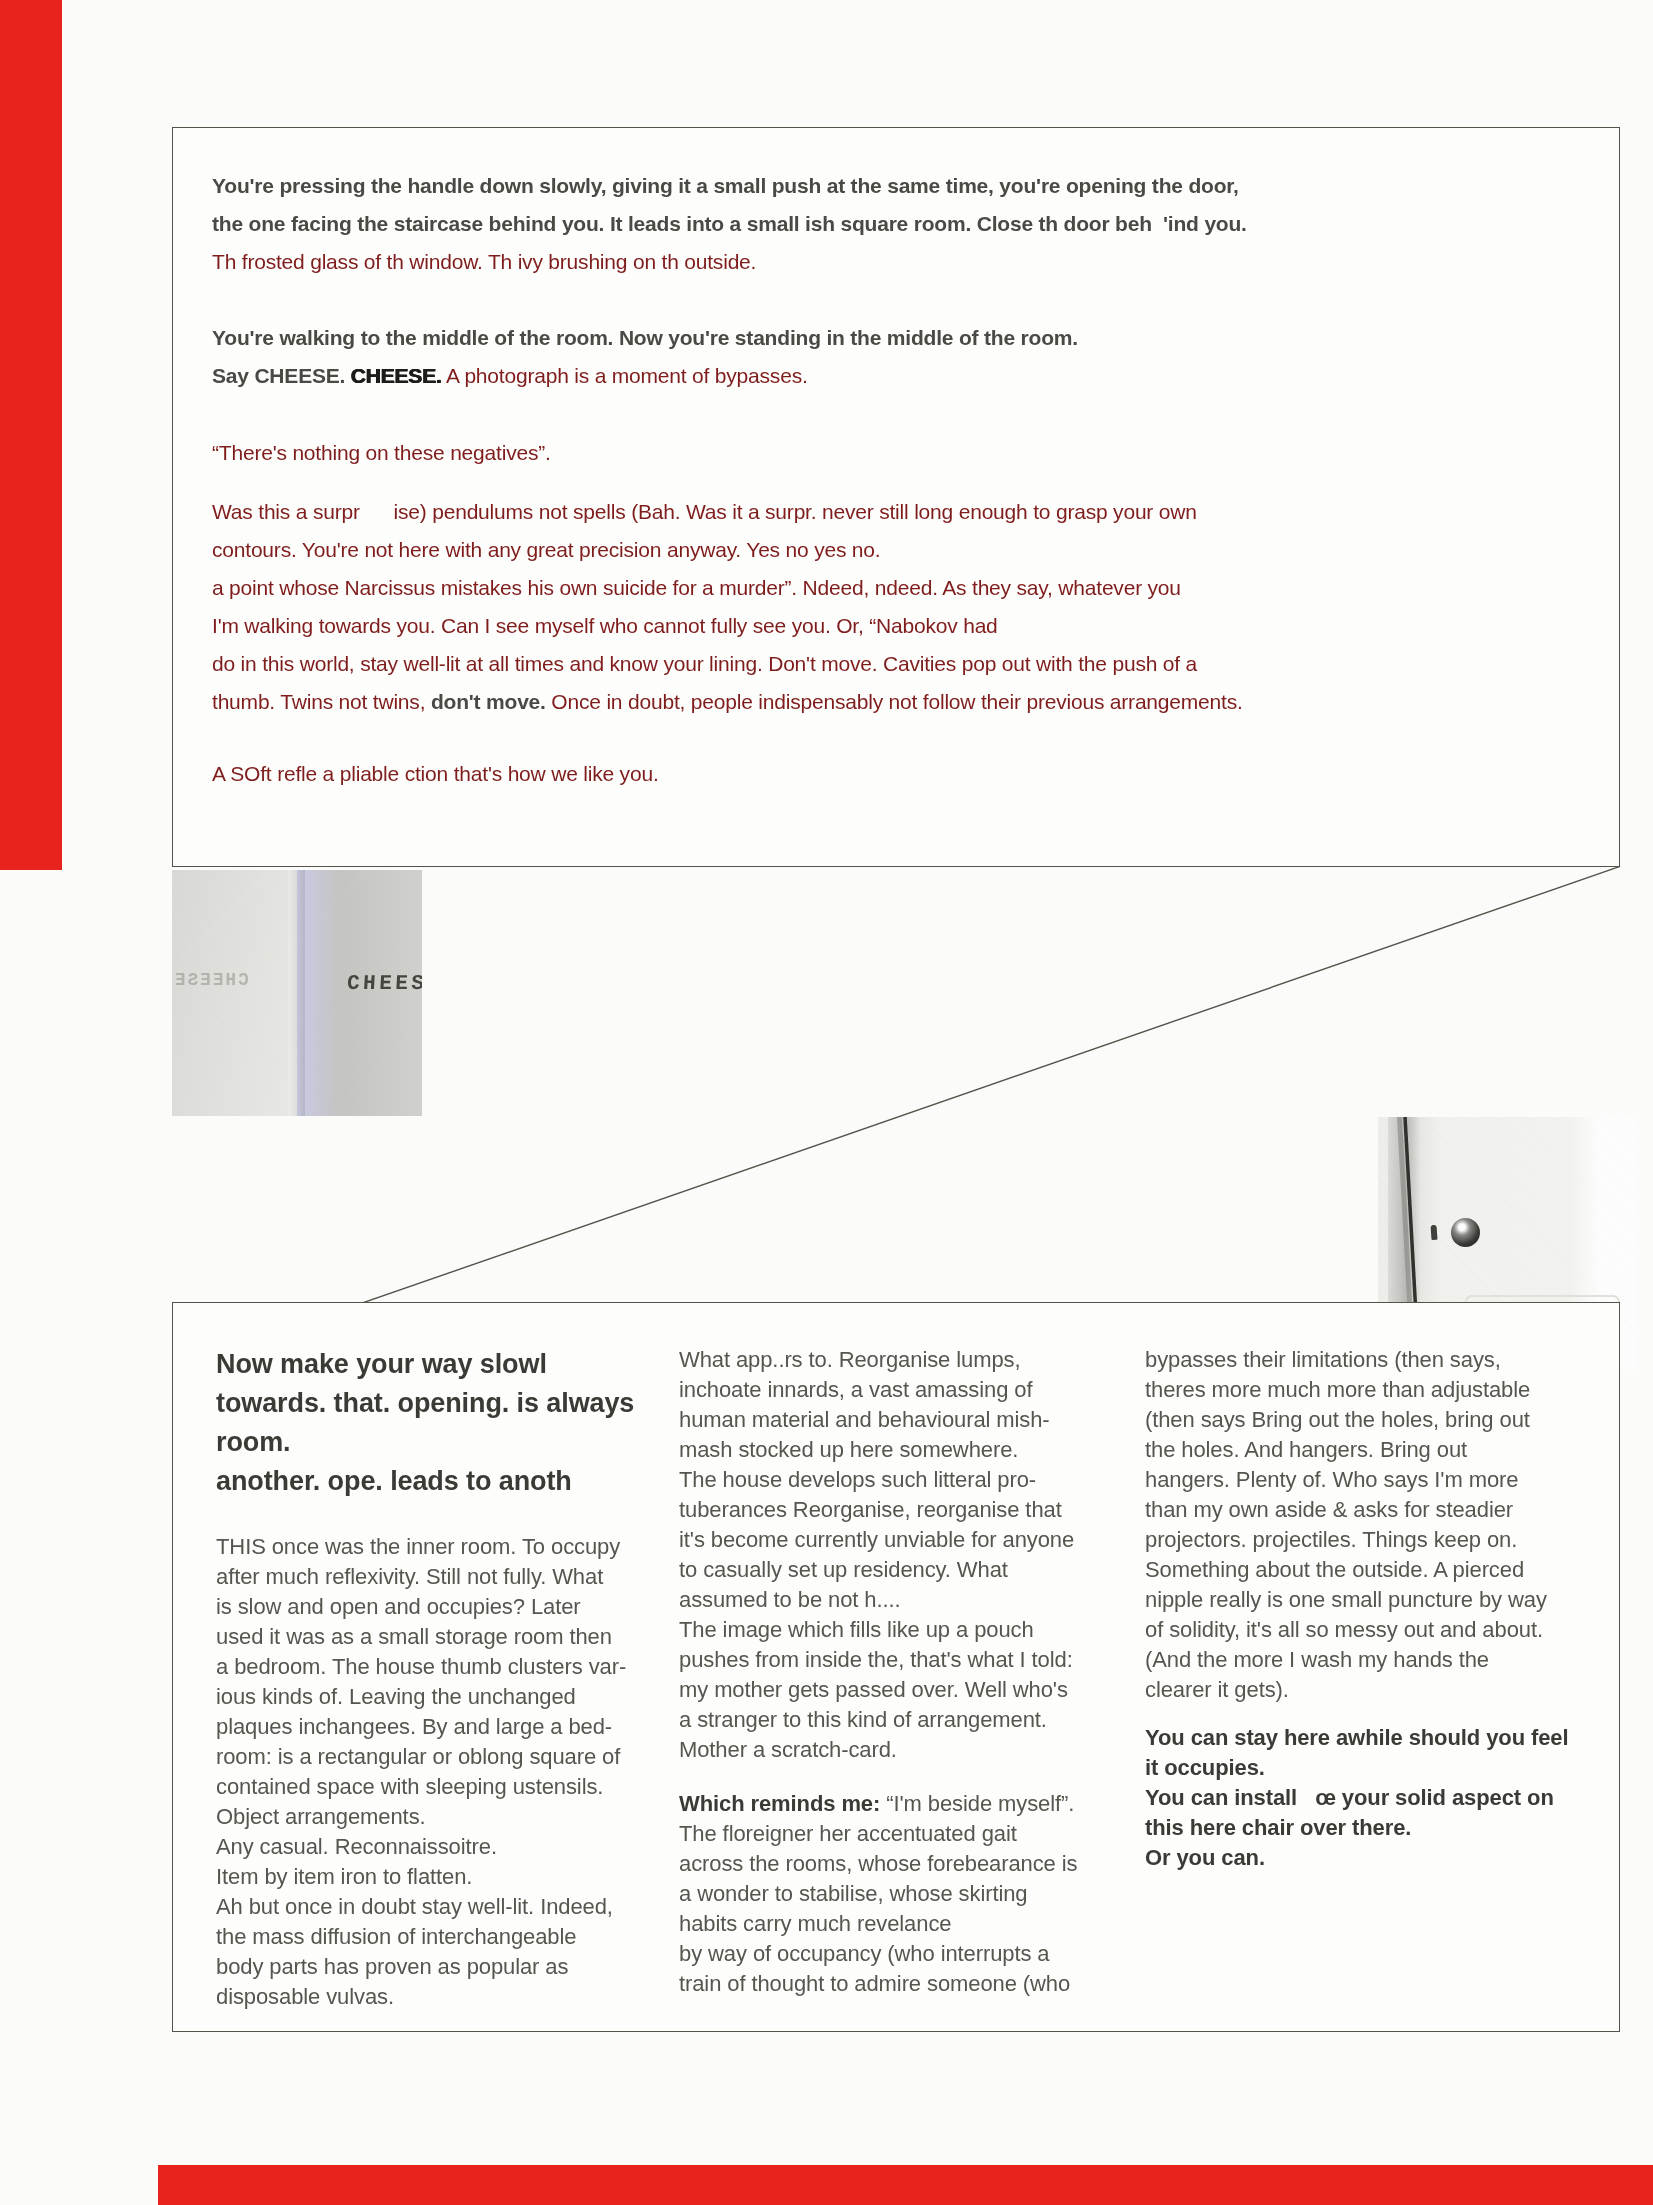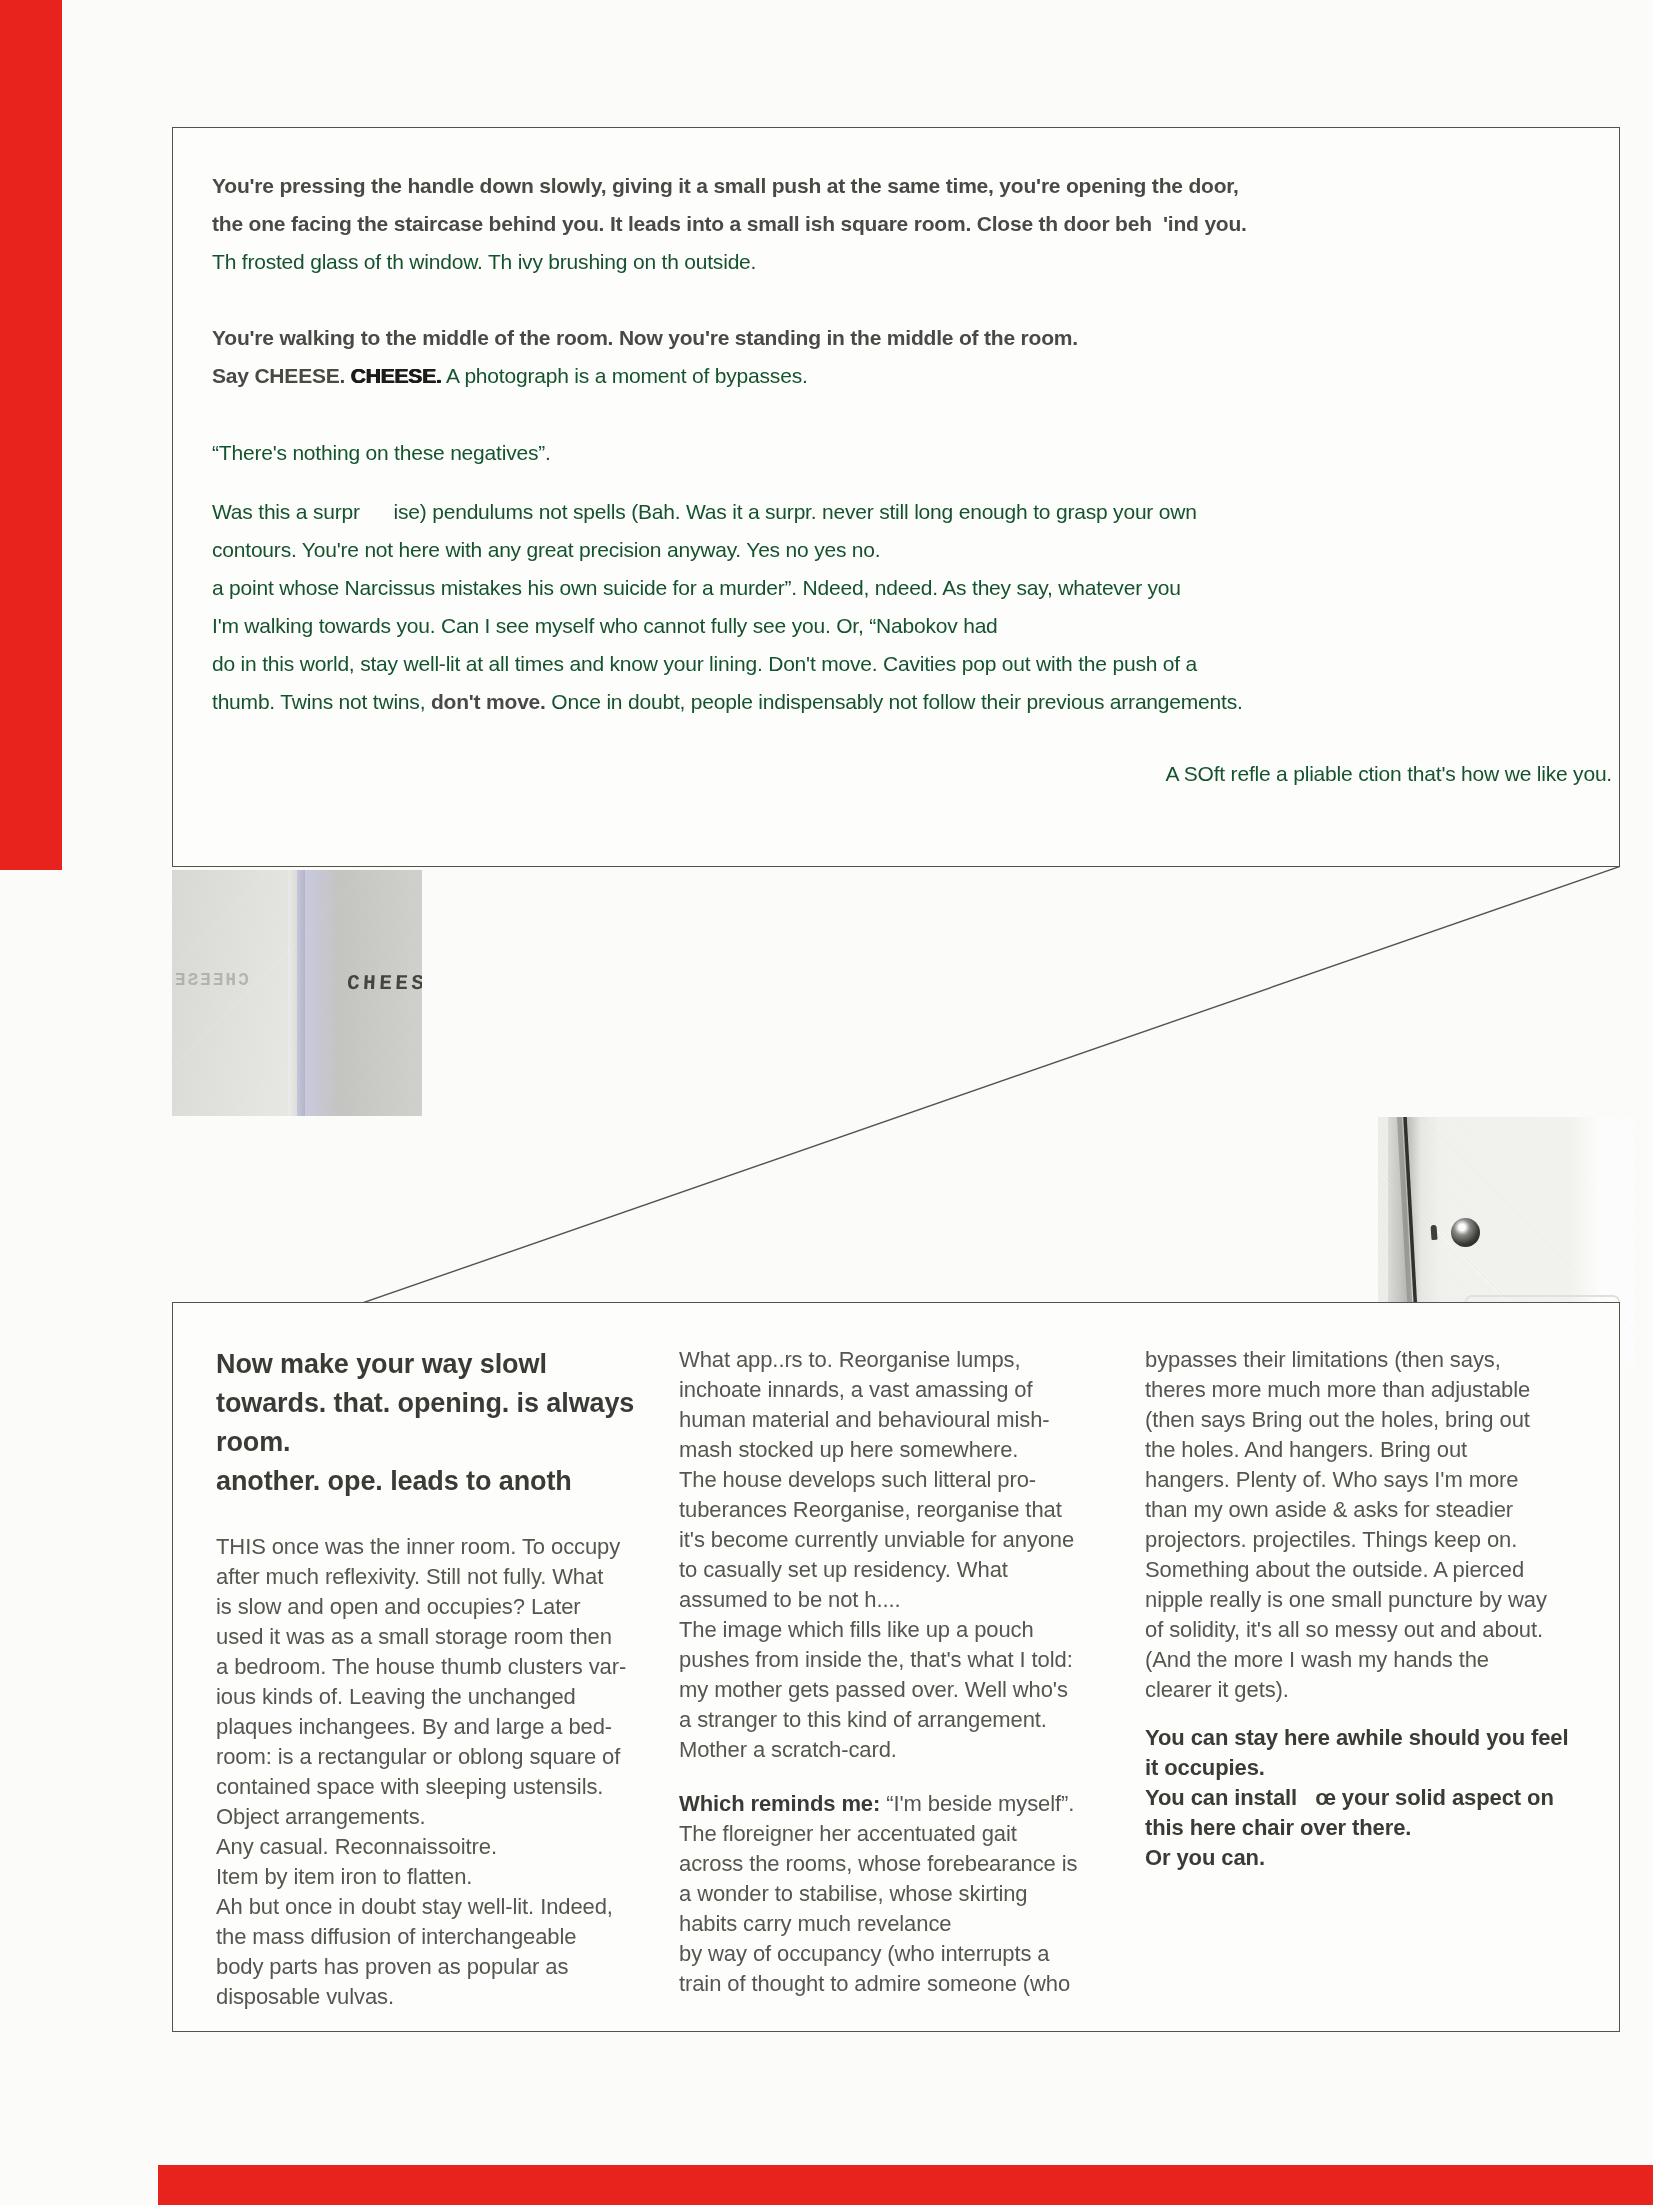--- a/index.html
+++ b/index.html
@@ -15,22 +15,22 @@
   svg.overlay{position:absolute;left:0;top:0;width:1654px;height:2205px;pointer-events:none;}
   
   .top-box{
     position:absolute;left:172px;top:127px;width:1448px;height:740px;
     border:1.4px solid #55524a;box-sizing:border-box;background:#fdfdfb;
   }
   .top-box .p{position:absolute;left:39px;right:7px;}
   .tb-line{white-space:pre;font-size:21px;line-height:38px;letter-spacing:-0.2px;}
   .bold{font-weight:bold;color:#4a4a45;}
   .heavy{font-weight:bold;color:#1c1c19;text-shadow:0.5px 0 0 #1c1c19,-0.5px 0 0 #1c1c19;}
-  .light{font-weight:normal;color:#14532d;}
-  .p1{top:39px;} .p2{top:191px;} .p3{top:306px;} .p4{top:365px;} .p5{top:627px;text-align:right;}
+  .light{font-weight:normal;color:#7f1d1d;}
+  .p1{top:39px;} .p2{top:191px;} .p3{top:306px;} .p4{top:365px;} .p5{top:627px;}
   
   .cheese-photo{
     position:absolute;left:172px;top:870px;width:250px;height:246px;overflow:hidden;
     background:#d6d6d2;
   }
   .cheese-left{position:absolute;left:0;top:0;width:125px;height:100%;
     background:linear-gradient(100deg,#dadad6,#e3e3df 55%,#eaeae6);}
   .cheese-right{position:absolute;left:125px;top:0;width:125px;height:100%;
     background:linear-gradient(90deg,#bebeba,#cccce8 0%,#c6c6c2 35%,#d2d2ce);}
   .cheese-fold{position:absolute;left:116px;top:0;width:17px;height:100%;

